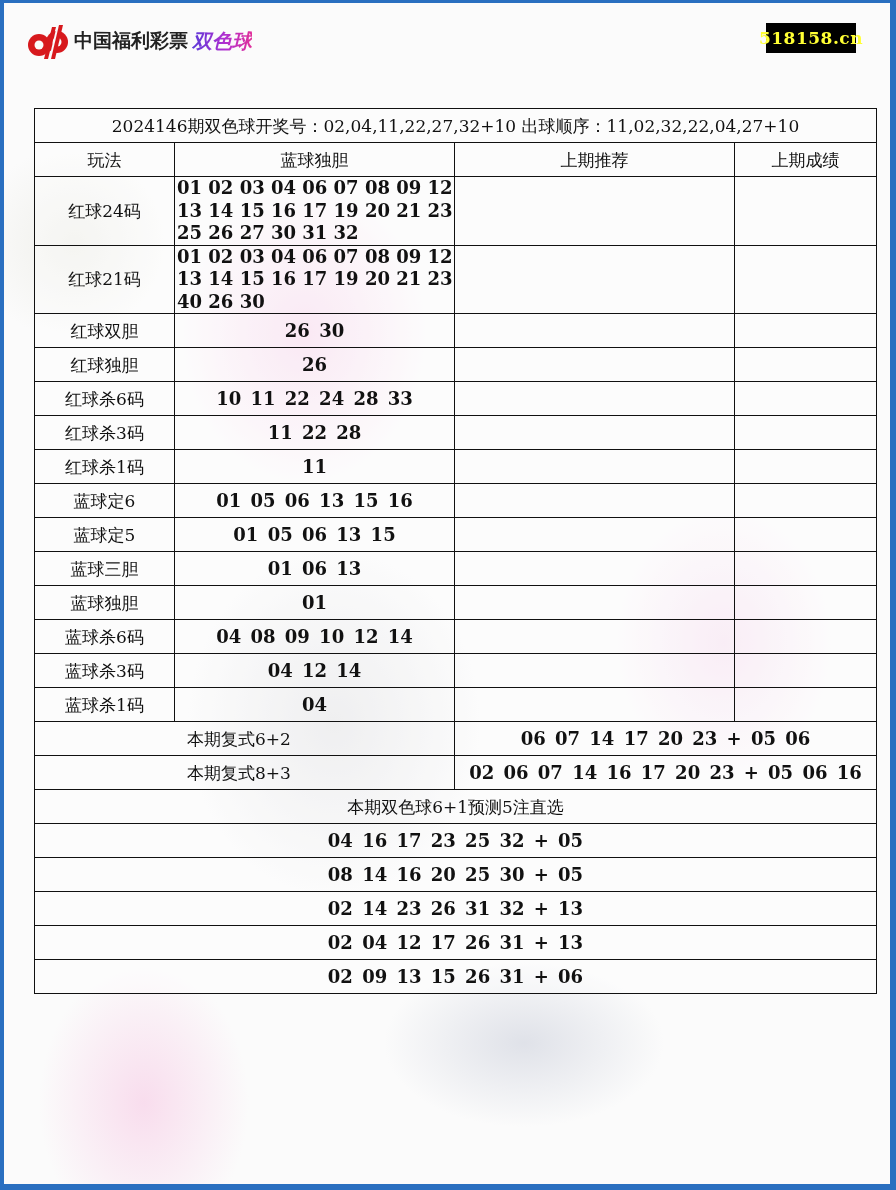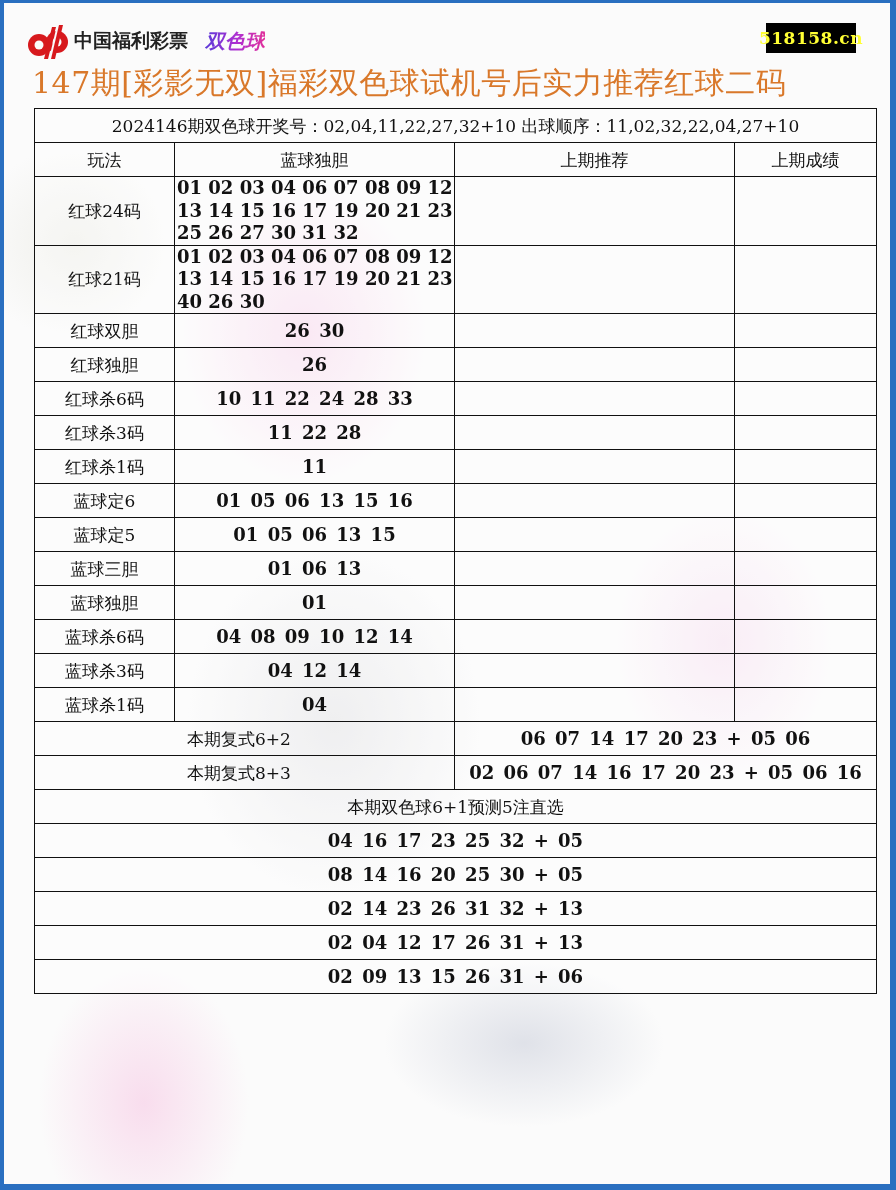--- a/index.html
+++ b/index.html
@@ -20,21 +20,21 @@
       radial-gradient(ellipse 160px 200px at 720px 640px, rgba(240,200,230,0.45), rgba(255,255,255,0) 70%),
       radial-gradient(ellipse 220px 260px at 330px 720px, rgba(200,200,205,0.40), rgba(255,255,255,0) 70%),
       radial-gradient(ellipse 200px 120px at 520px 1040px, rgba(190,195,210,0.45), rgba(255,255,255,0) 70%),
       radial-gradient(ellipse 150px 200px at 140px 1100px, rgba(246,196,226,0.55), rgba(255,255,255,0) 70%),
       radial-gradient(ellipse 140px 140px at 70px 240px, rgba(225,225,215,0.45), rgba(255,255,255,0) 70%),
       #fbfbfb;
   }
   .logo { position: absolute; left: 22px; top: 20px; height: 36px; display: flex; align-items: center; }
   .logo-mark { width: 44px; height: 36px; position: relative; }
   .logo-text { font-family: "DejaVu Sans", sans-serif; font-weight: bold; font-size: 19px; color: #222; margin-left: 4px; letter-spacing: 0px; }
-  .logo-text2 { font-family: "DejaVu Sans", sans-serif; font-weight: bold; font-style: italic; font-size: 20px; margin-left: 17px;
+  .logo-text2 { font-family: "DejaVu Sans", sans-serif; font-weight: bold; font-style: italic; font-size: 20px; margin-left: 4px;
     background: linear-gradient(90deg, #5b3ad8, #b02fd0 55%, #e0309a);
     -webkit-background-clip: text; background-clip: text; color: transparent; }
   .site-badge {
     position: absolute; left: 762px; top: 20px; width: 90px; height: 30px;
     background: #000; color: #ffff33; font-family: "DejaVu Serif", serif; font-size: 17px; font-weight: bold;
     display: flex; align-items: center; justify-content: center; letter-spacing: 0.5px;
   }
   .page-title {
     position: absolute; left: 28px; top: 58px; width: 850px; height: 44px;
     color: #d9782a; font-size: 30px; line-height: 44px; white-space: nowrap;
@@ -72,21 +72,20 @@
       <polygon points="18,36 26,4 30,4 22,36" fill="#d7191d"></polygon>
       <polygon points="23,36 31,2 34,2 26,36" fill="#fbfbfb"></polygon>
       <polygon points="25,36 33,2 37,2 29,36" fill="#d7191d"></polygon>
     </svg>
     <span class="logo-text">中国福利彩票</span>
     <span class="logo-text2">双色球</span>
   </div>
 
   <div class="site-badge">518158.cn</div>
 
-  <div class="page-title">147期[彩影无双]福彩双色球试机号后实力推荐红球二码</div>
 
   <table class="main">
     <colgroup>
       <col style="width:140px">
         <col style="width:280px">
         <col style="width:280px">
         <col style="width:142px">
     </colgroup>
     <tbody>
         <tr>

